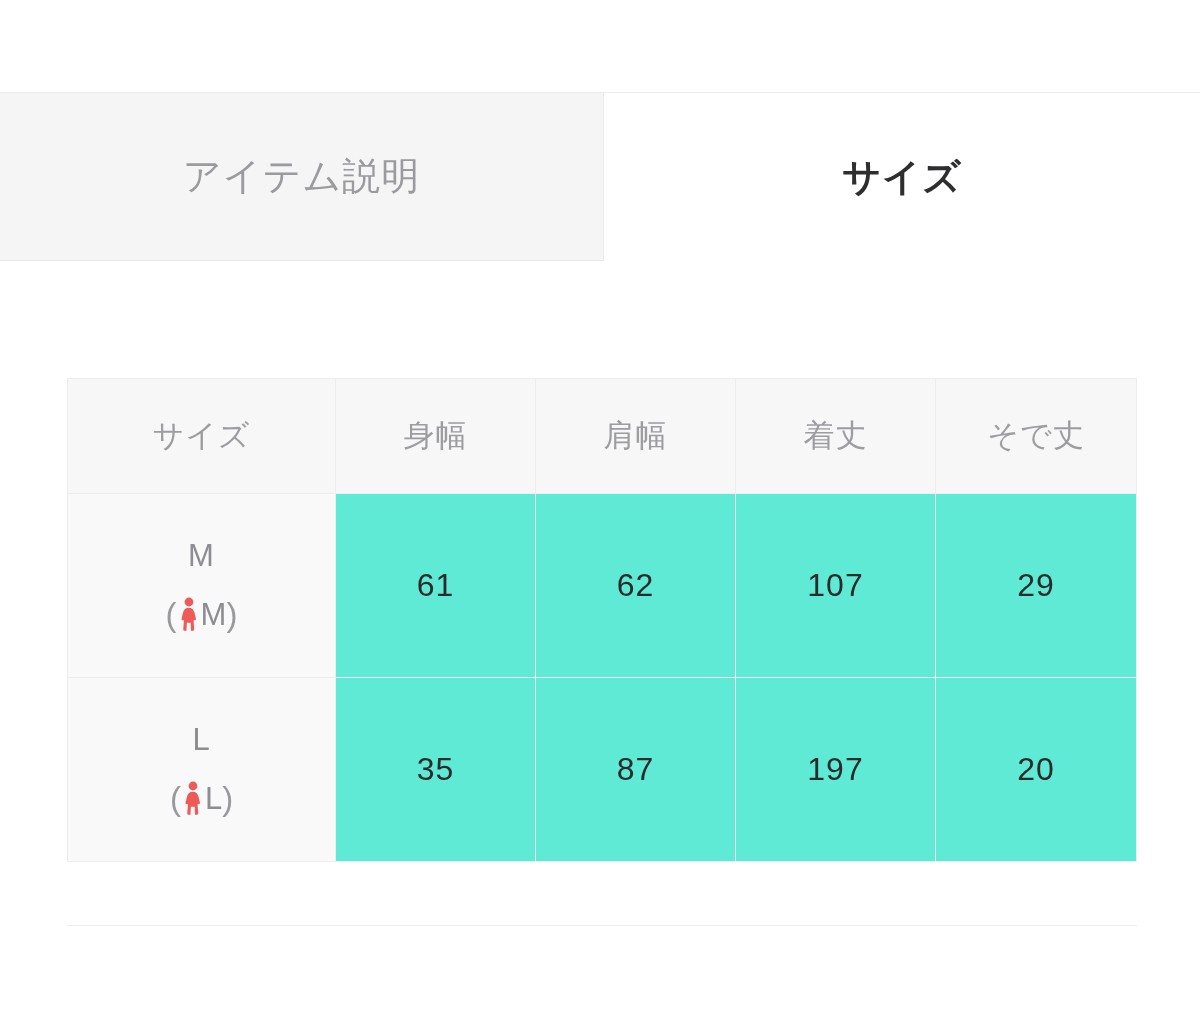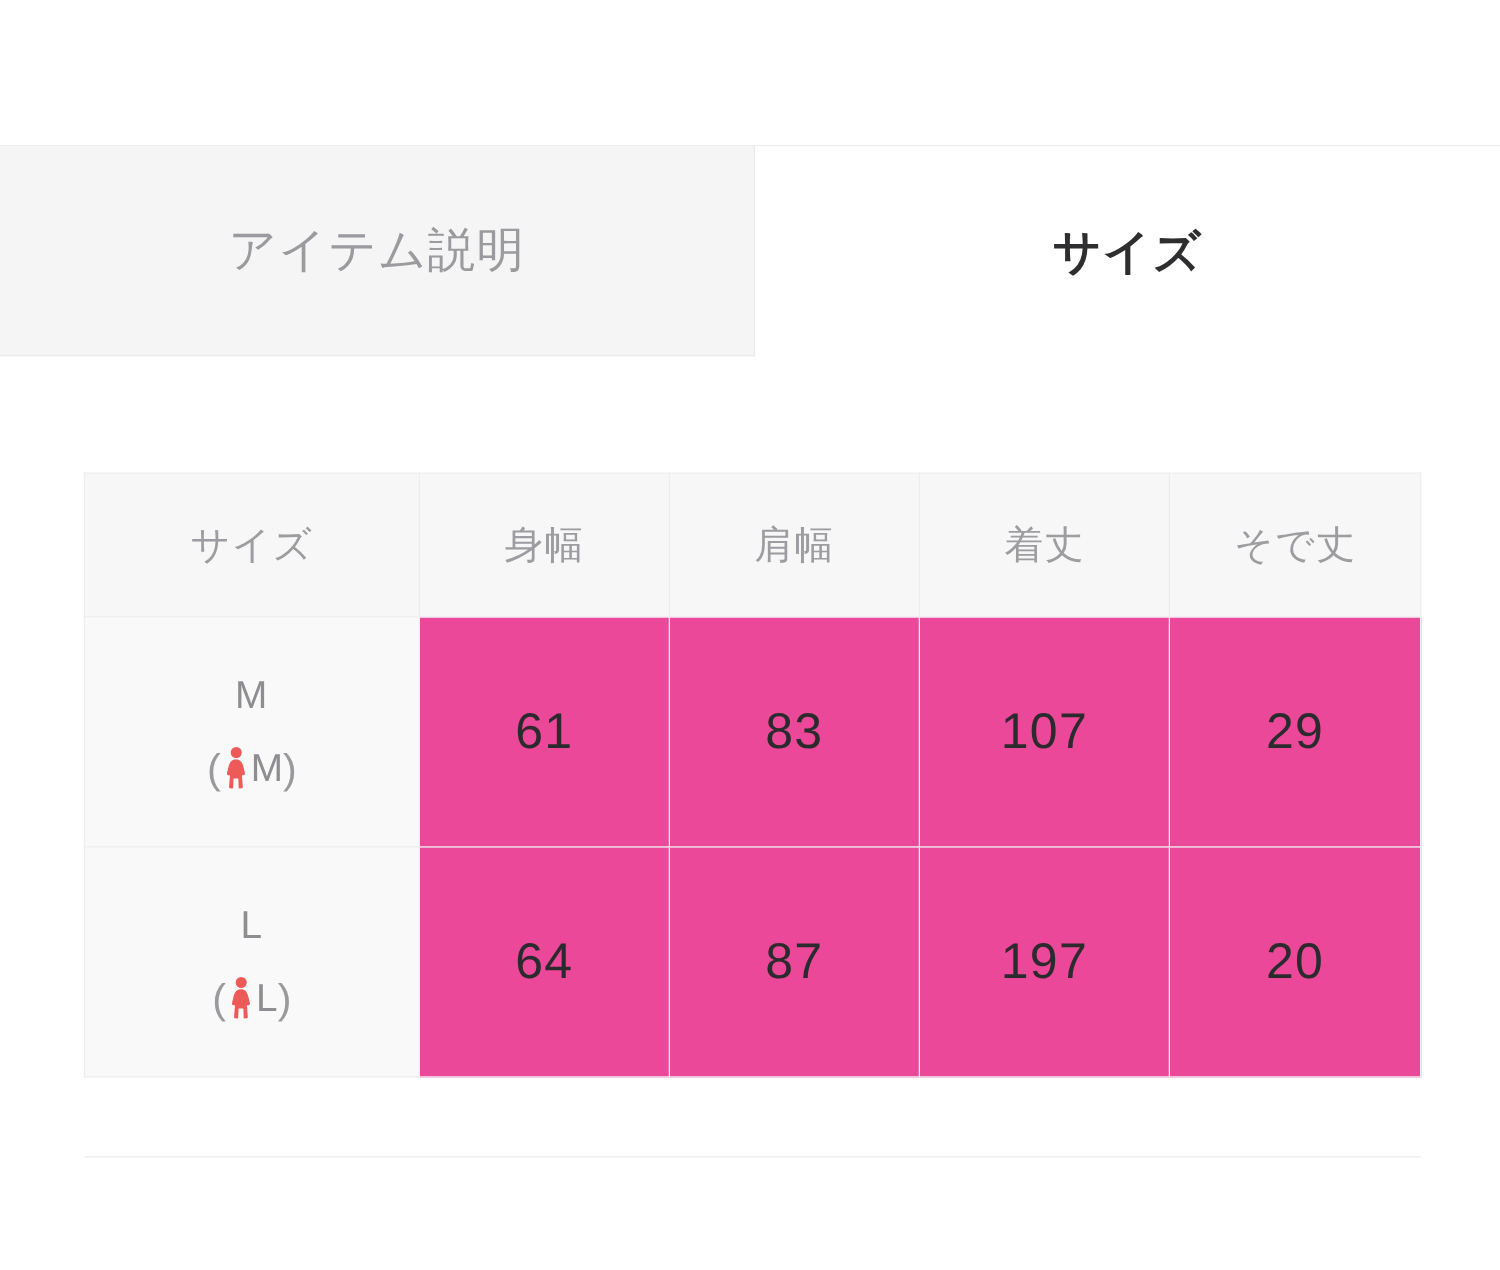--- a/index.html
+++ b/index.html
@@ -13,21 +13,21 @@
     position: relative;
     font-family: "Liberation Sans", "DejaVu Sans", sans-serif;
     overflow: hidden;
     -webkit-font-smoothing: antialiased;
   }
 
   
   .tabbar {
     position: absolute;
     left: 0;
-    top: 116px;
+    top: 92px;
     width: 1200px;
     height: 169px;
     display: flex;
     border-top: 1px solid #ececee;
     box-sizing: border-box;
   }
   .tab {
     height: 100%;
     display: flex;
     align-items: center;
@@ -87,23 +87,23 @@
 
   table.size-table tbody tr { height: 184px; }
 
   table.size-table td.size-cell {
     background: #f9f9fa;
     color: #8e8e92;
     font-size: 30px;
     line-height: 1.0;
   }
   table.size-table td.val-cell {
-    background: #ec4899;
+    background: #5eead4;
     color: #2b2b2d;
-    font-size: 40px;
+    font-size: 32px;
     font-weight: 400;
     letter-spacing: 1px;
   }
 
   .size-stack {
     display: flex;
     flex-direction: column;
     align-items: center;
     justify-content: center;
     gap: 26px;
@@ -186,21 +186,21 @@
                   <circle cx="10" cy="5" r="4.4" fill="#ee5a58"></circle>
                   <path d="M10 10.4c-3.4 0-5.2 2.1-6.1 5.6L2.6 21.4c-.25 1.05.35 1.8 1.25 1.8h1.1l-.7 9.4c-.05.7.45 1.2 1.15 1.2h2.1l.35-8.1h3.8l.35 8.1h2.1c.7 0 1.2-.5 1.15-1.2l-.7-9.4h1.1c.9 0 1.5-.75 1.25-1.8l-1.3-5.4c-.9-3.5-2.7-5.6-6.1-5.6z" fill="#ee5a58"></path>
                 </svg>
               </span>
               <span class="sub-letter">M</span>
               <span class="paren">)</span>
             </span>
           </div>
         </td>
         <td class="val-cell">61</td>
-        <td class="val-cell">83</td>
+        <td class="val-cell">62</td>
         <td class="val-cell">107</td>
         <td class="val-cell">29</td>
       </tr>
 
       <tr>
         <td class="size-cell">
           <div class="size-stack">
             <span class="size-letter">L</span>
             <span class="size-sub">
               <span class="paren">(</span>
@@ -208,21 +208,21 @@
                 <svg viewBox="0 0 20 34" xmlns="http://www.w3.org/2000/svg">
                   <circle cx="10" cy="5" r="4.4" fill="#ee5a58"></circle>
                   <path d="M10 10.4c-3.4 0-5.2 2.1-6.1 5.6L2.6 21.4c-.25 1.05.35 1.8 1.25 1.8h1.1l-.7 9.4c-.05.7.45 1.2 1.15 1.2h2.1l.35-8.1h3.8l.35 8.1h2.1c.7 0 1.2-.5 1.15-1.2l-.7-9.4h1.1c.9 0 1.5-.75 1.25-1.8l-1.3-5.4c-.9-3.5-2.7-5.6-6.1-5.6z" fill="#ee5a58"></path>
                 </svg>
               </span>
               <span class="sub-letter">L</span>
               <span class="paren">)</span>
             </span>
           </div>
         </td>
-        <td class="val-cell">64</td>
+        <td class="val-cell">35</td>
         <td class="val-cell">87</td>
         <td class="val-cell">197</td>
         <td class="val-cell">20</td>
       </tr>
 
     </tbody>
   </table>
 </div>
 
 <div class="bottom-divider"></div>

